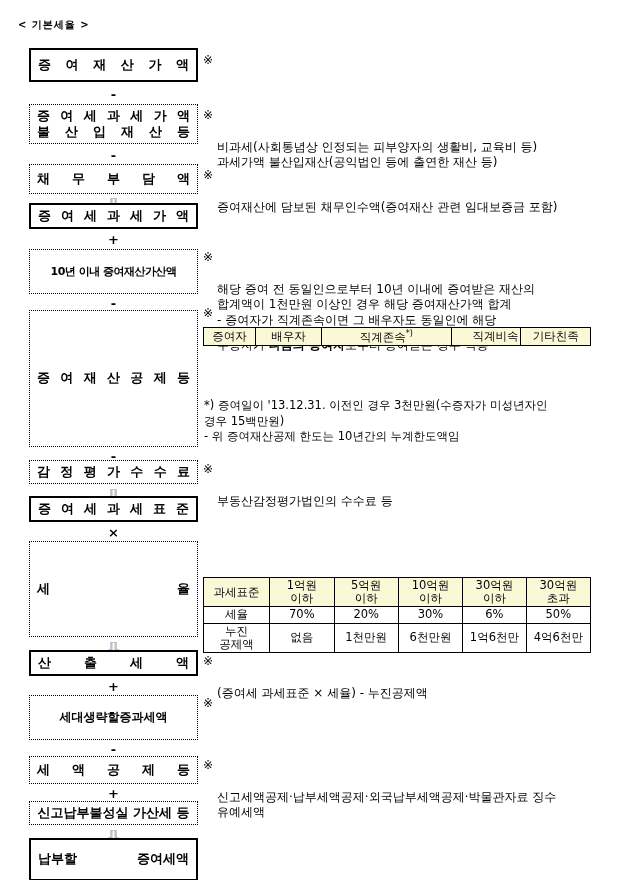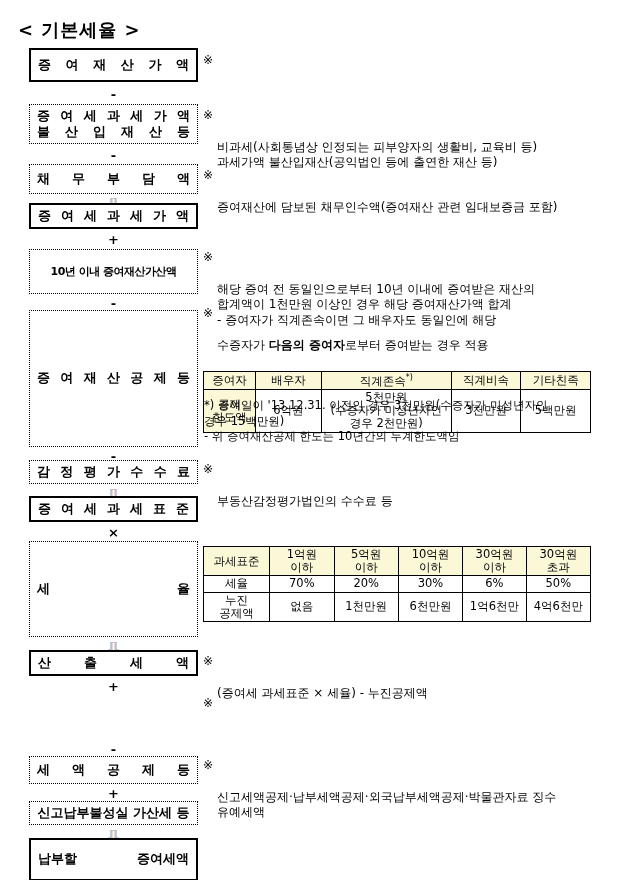--- a/index.html
+++ b/index.html
@@ -11,21 +11,21 @@
     position: relative;
     font-family: "DejaVu Sans", "Liberation Sans", sans-serif;
     color: #000000;
     overflow: hidden;
   }
   .page { position: relative; width: 620px; height: 880px; }
 
   .title {
     position: absolute;
     left: 18px; top: 18px;
-    font-size: 18px;
+    font-size: 10px;
     font-weight: bold;
     letter-spacing: 1px;
     white-space: nowrap;
   }
 
   
   .box {
     position: absolute;
     left: 29px;
     width: 169px;
@@ -241,38 +241,28 @@
         </div>
       </div>
   </div>
   <div class="op" style="top:450px;">-</div>
 
   <div class="note" style="left:203px; top:306px; width:412px;">
     <span class="mk">※</span>
     <span class="txt" id="note5">수증자가 <b>다음의 증여자</b>로부터 증여받는 경우 적용</span>
   </div>
 
-  <table class="grid" style="left:203px; top:327px; width:388px;margin-top:44px;">
+  <table class="grid" style="left:203px; top:327px; width:388px;">
     <tbody>
         <tr>
       <th style="width:48px;">증여자</th>
       <th style="width:62px;">배우자</th>
       <th style="width:128px;"><span>직계존속</span><span class="sup">*)</span></th>
-      <th style="width:66px;">직계비속</th>
+      <th style="width:66px;text-align:right;">직계비속</th>
       <th style="width:66px;">기타친족</th>
-    </tr>
-    <tr>
-      <td class="hd" style="white-space:pre-line;">공제
-한도액</td>
-      <td>6억원</td>
-      <td style="white-space:pre-line;">5천만원
-(수증자가 미성년자인
-경우 2천만원)</td>
-      <td>3천만원</td>
-      <td>5백만원</td>
     </tr>
   </tbody>
     </table>
 
   <div class="footnote" style="left:204px; top:398px; width:410px;">*) 증여일이 '13.12.31. 이전인 경우 3천만원(수증자가 미성년자인
     경우 15백만원)
 -  위 증여재산공제 한도는 10년간의 누계한도액임</div>
 
   <div class="box dotted" style="top:460px; height:24px;">
     <div class="box-label">
@@ -321,21 +311,21 @@
         </div>
       </div>
   </div>
   <div class="arrow" style="top:640px;">
     <svg width="13" height="14" viewBox="0 0 13 14" aria-hidden="true">
       <path d="M4 0 L4 8 L1 8 L6.5 14 L12 8 L9 8 L9 0 Z" fill="none" stroke="#8899bb" stroke-width="1"></path>
       <path d="M5 0 L5 8.5 M8 0 L8 8.5" stroke="#c8b0b0" stroke-width="1"></path>
     </svg>
   </div>
 
-  <table class="grid" style="left:203px; top:546px; width:388px;">
+  <table class="grid" style="left:203px; top:577px; width:388px;">
     <tbody>
         <tr>
       <td class="hd" style="width:68px; white-space:pre-line;">과세표준</td>
       <th style="width:64px; white-space:pre-line;">1억원
 이하</th>
       <th style="width:64px; white-space:pre-line;">5억원
 이하</th>
       <th style="width:64px; white-space:pre-line;">10억원
 이하</th>
       <th style="width:64px; white-space:pre-line;">30억원
@@ -372,20 +362,23 @@
           <span class="ch">액</span>
         </div>
       </div>
   </div>
   <div class="op" style="top:680px;">+</div>
   <div class="note" style="left:203px; top:654px; width:412px;">
     <span class="mk">※</span>
     <span class="txt">(증여세 과세표준 × 세율) - 누진공제액</span>
   </div>
 
+  <div class="box dotted" style="top:695px; height:45px;">
+    <div class="box-label center" style="font-size:12px;">세대생략할증과세액</div>
+  </div>
   <div class="op" style="top:743px;">-</div>
   <div class="note" style="left:203px; top:696px; width:412px;">
     <span class="mk">※</span>
   </div>
 
   <div class="box dotted" style="top:756px; height:28px;">
     <div class="box-label">
         <div class="spread" id="f11">
           <span class="ch">세</span>
           <span class="ch">액</span>

